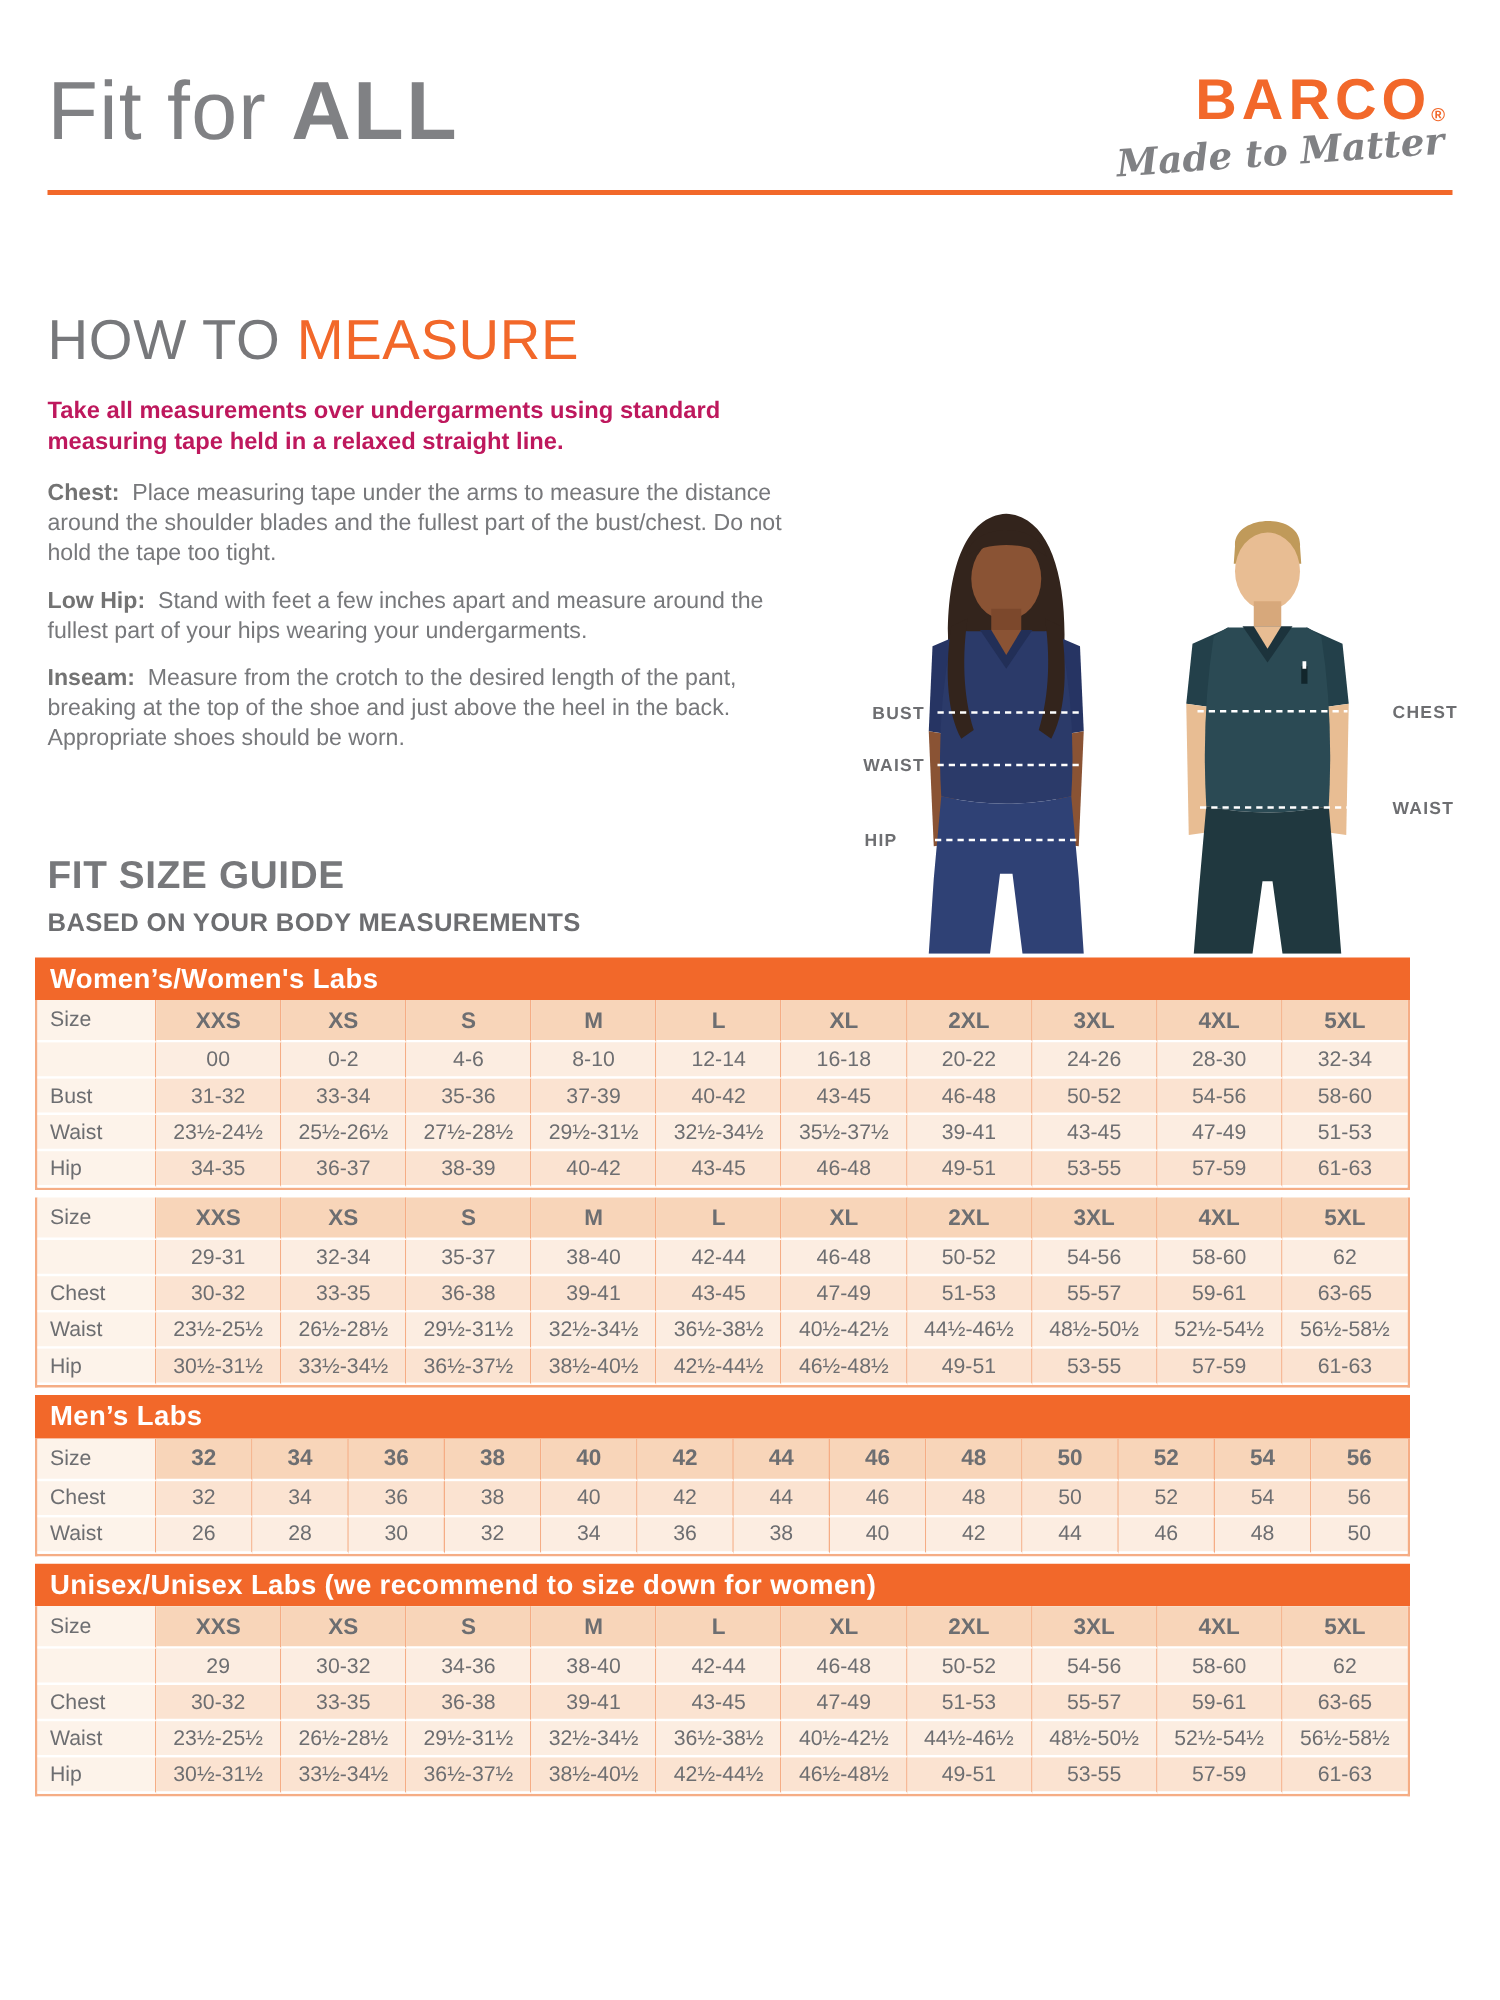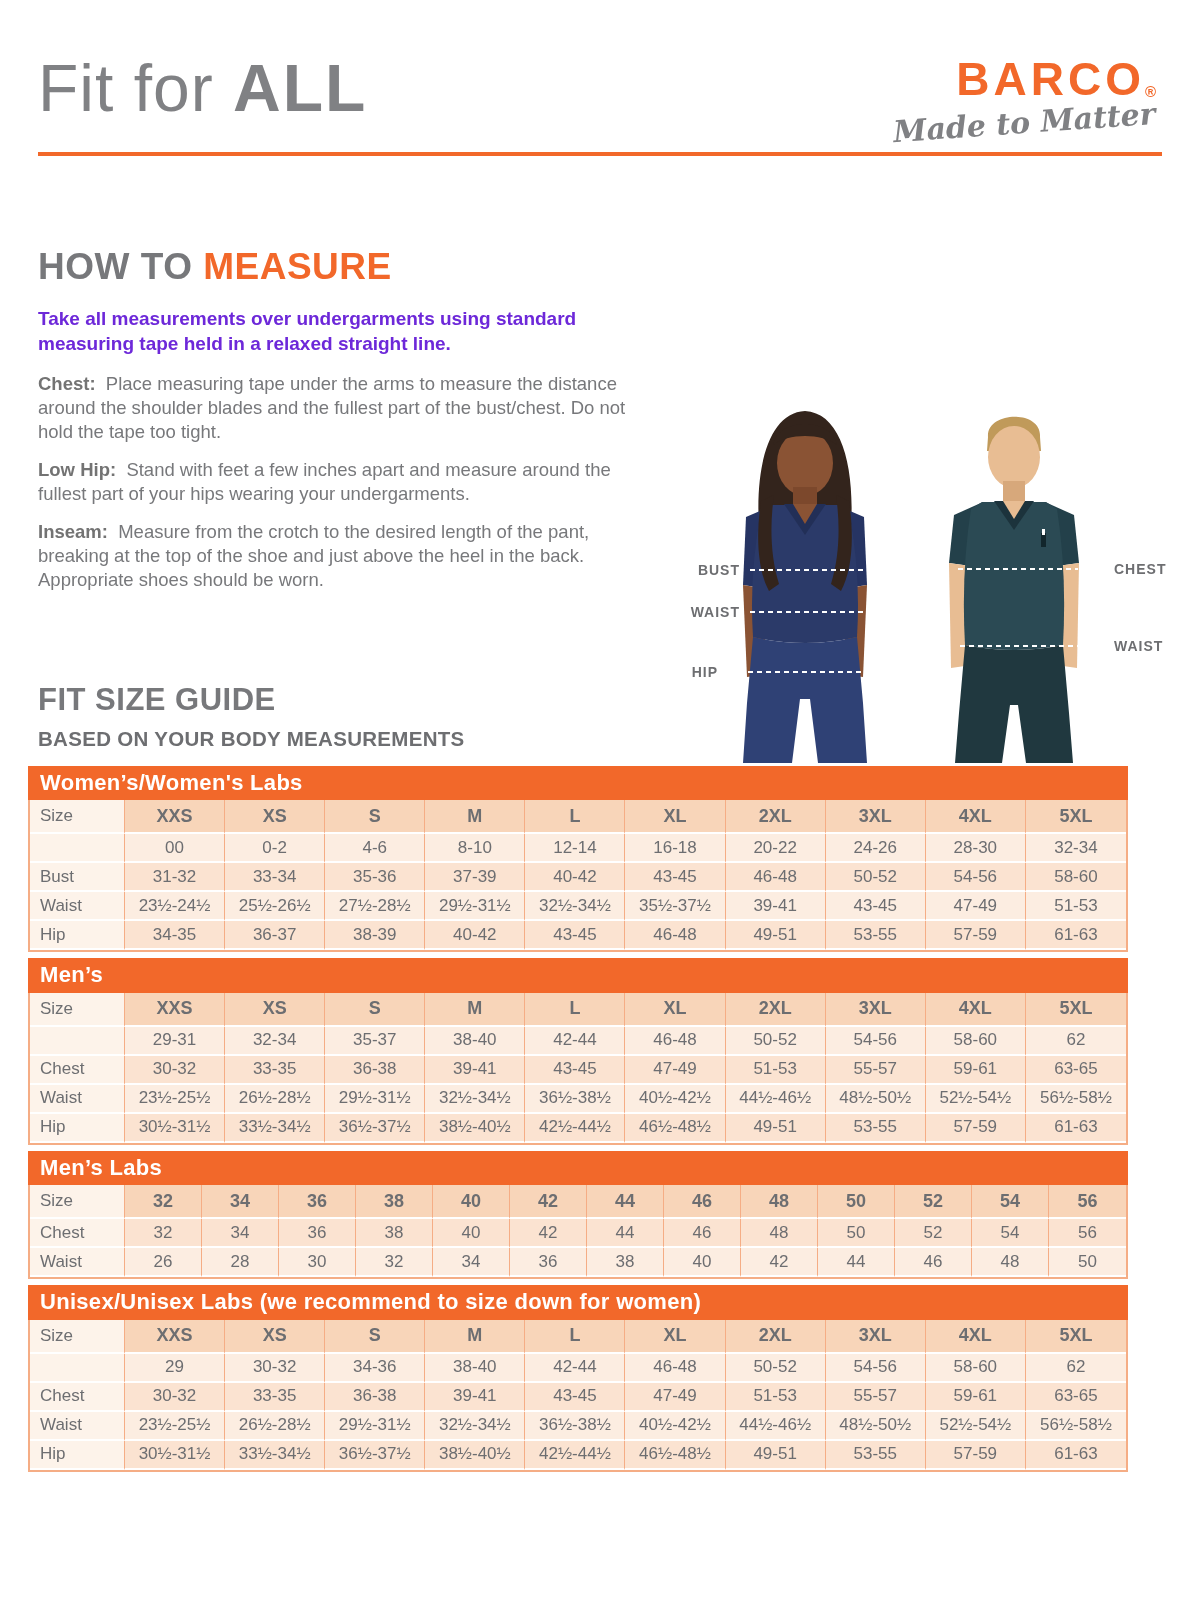--- a/index.html
+++ b/index.html
@@ -19,23 +19,23 @@
   .brand-row { color:#F2682A; font-weight:800; font-size:46px; letter-spacing:4px; line-height:1; }
   .brand-row .reg { font-size:15px; letter-spacing:0; vertical-align:-2px; }
   .tagline {
     color:#808184; font-size:30px; font-style:italic; font-weight:700;
     font-family:"DejaVu Serif", serif; transform:rotate(-4deg); margin-top:3px;
   }
   .rule { position:absolute; left:38px; right:38px; top:152px; height:4px; background:#F2682A; }
 
   
   .how-to { position:absolute; left:38px; top:246px; width:590px; }
-  .how-to h2 { font-size:37px; margin:0 0 18px 0; color:#77787B; font-weight:700; letter-spacing:.5px; }
+  .how-to h2 { font-size:45px; margin:0 0 18px 0; color:#77787B; font-weight:400; letter-spacing:.5px; }
   .how-to h2 .accent { color:#F2682A; }
-  .intro { font-weight:bold; font-size:19px; color:#6d28d9; line-height:1.32; margin:0 0 16px 0; }
+  .intro { font-weight:bold; font-size:19px; color:#be185d; line-height:1.32; margin:0 0 16px 0; }
   .measure-item { font-size:18.5px; color:#77787B; line-height:1.3; margin:0 0 14px 0; }
   .measure-item .lead { color:#737373; font-weight:bold; }
 
   
   .figure { position:absolute; left:652px; top:383px; width:515px; height:380px; background:#fff; }
 
   
   .guide-head { position:absolute; left:38px; top:682px; }
   .guide-head h2 { font-size:31px; margin:0; color:#77787B; font-weight:800; letter-spacing:.5px; }
   .guide-head h3 { font-size:20.5px; margin:9px 0 0 0; color:#6D6E71; font-weight:800; letter-spacing:.3px; }
@@ -194,21 +194,20 @@
         <div class="cell row-medium">40-42</div>
         <div class="cell row-medium">43-45</div>
         <div class="cell row-medium">46-48</div>
         <div class="cell row-medium">49-51</div>
         <div class="cell row-medium">53-55</div>
         <div class="cell row-medium">57-59</div>
         <div class="cell row-medium last">61-63</div>
       </div>
     </div>
     <div class="size-table">
-      <div class="table-title">Men’s</div>
       <div class="grid" style="grid-template-columns: 95px repeat(10, 1fr);">
         <div class="cell label-col corner">Size</div>
         <div class="cell size-head">XXS</div>
         <div class="cell size-head">XS</div>
         <div class="cell size-head">S</div>
         <div class="cell size-head">M</div>
         <div class="cell size-head">L</div>
         <div class="cell size-head">XL</div>
         <div class="cell size-head">2XL</div>
         <div class="cell size-head">3XL</div>

